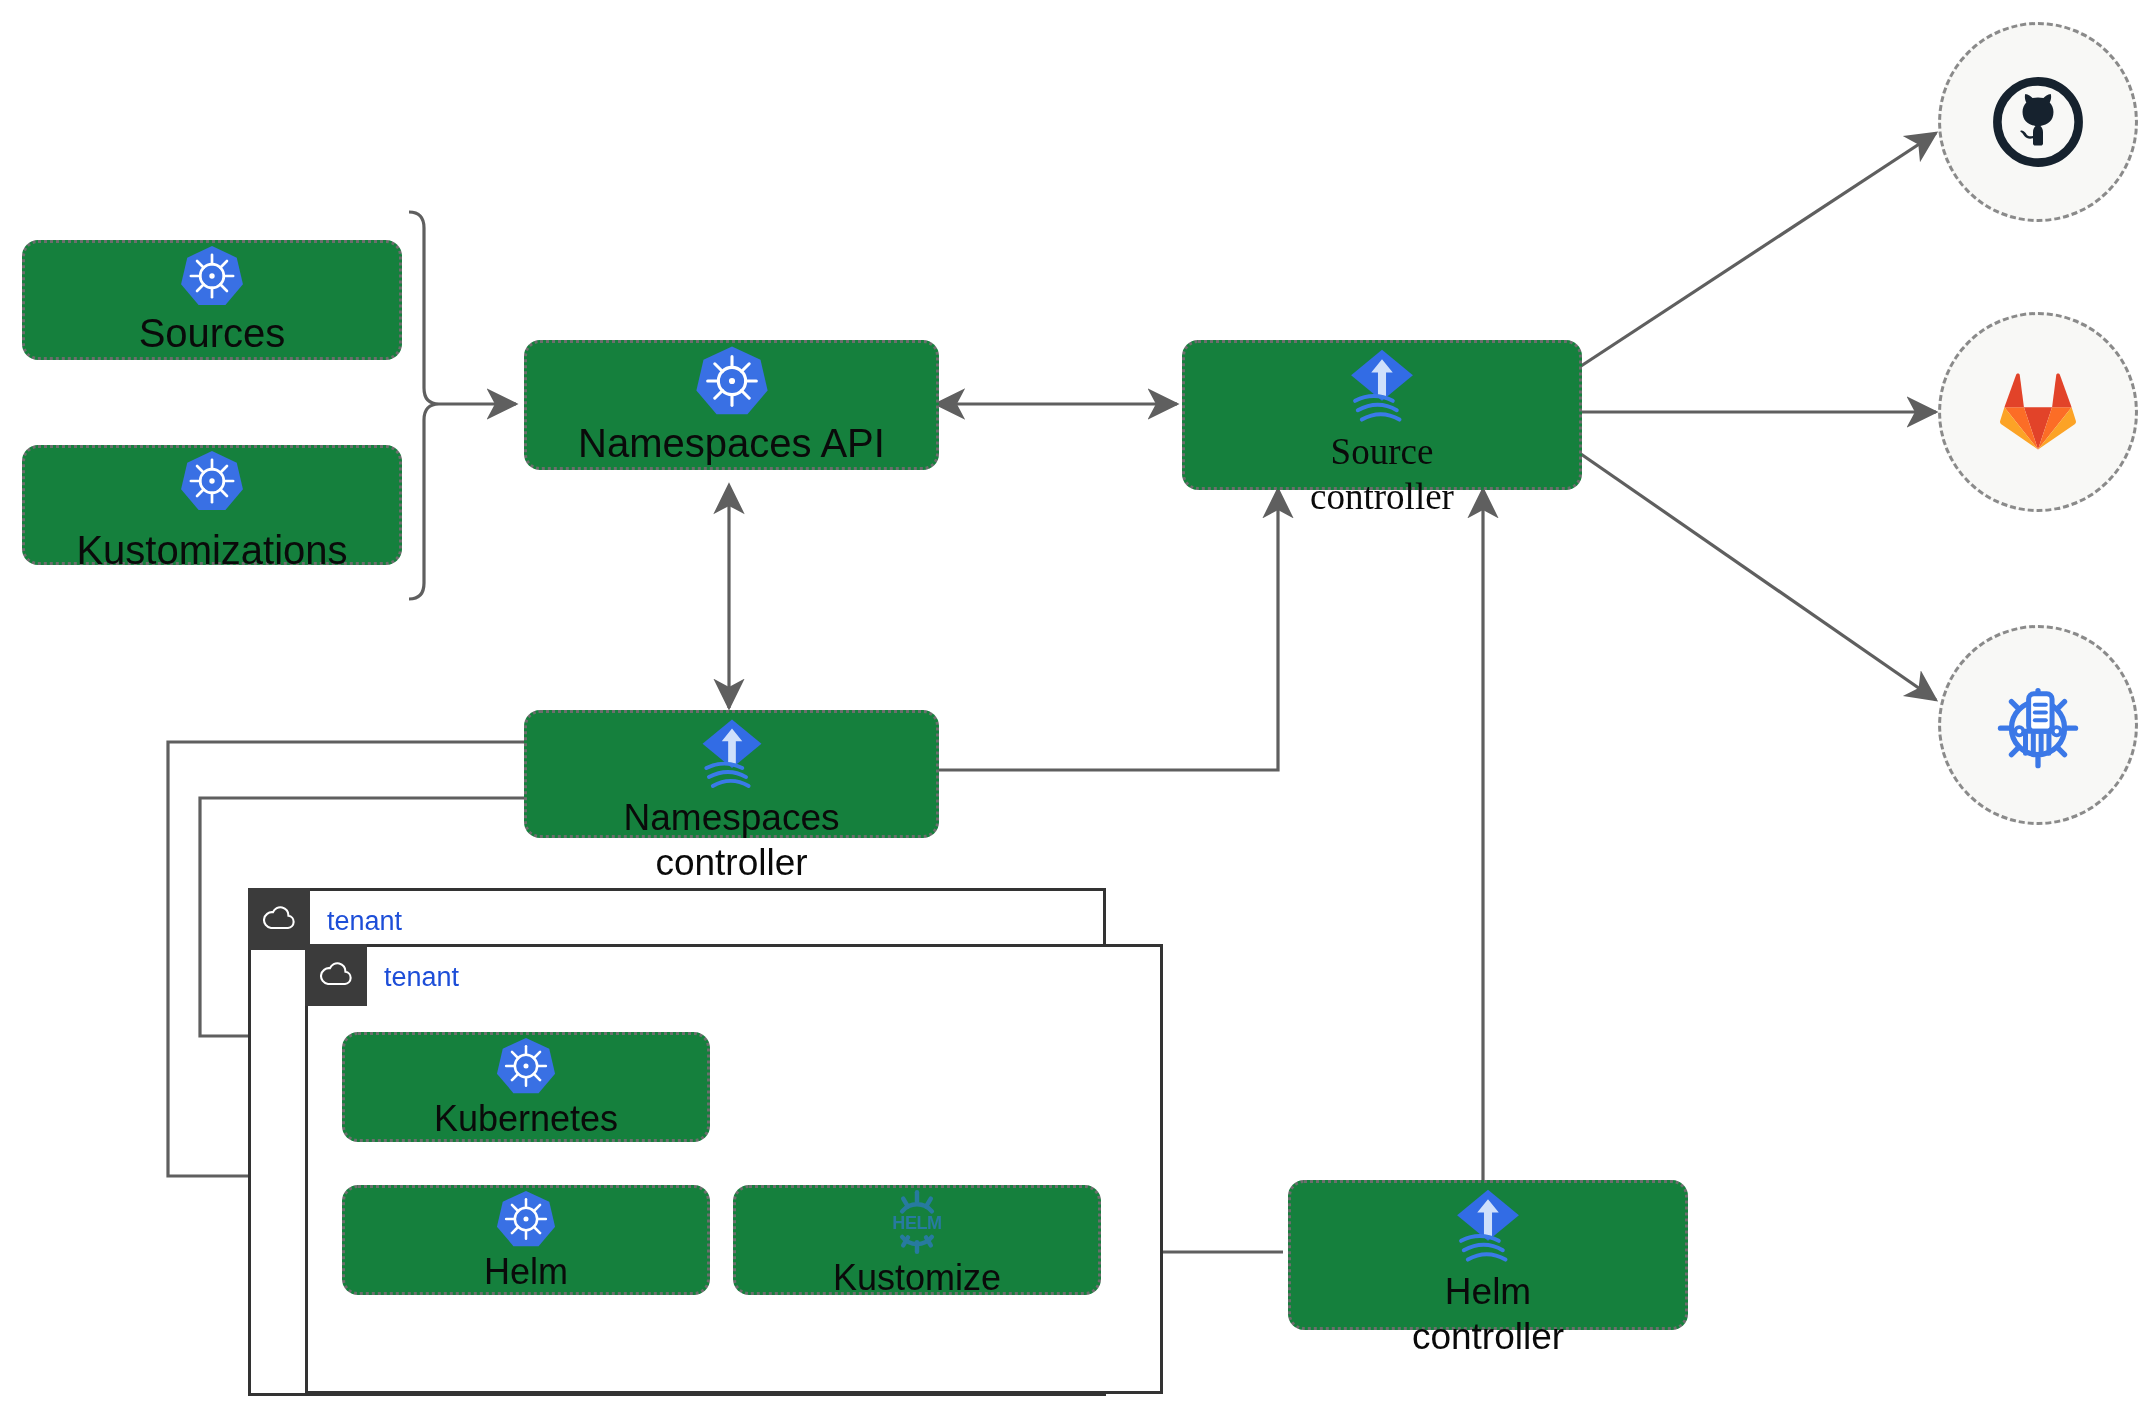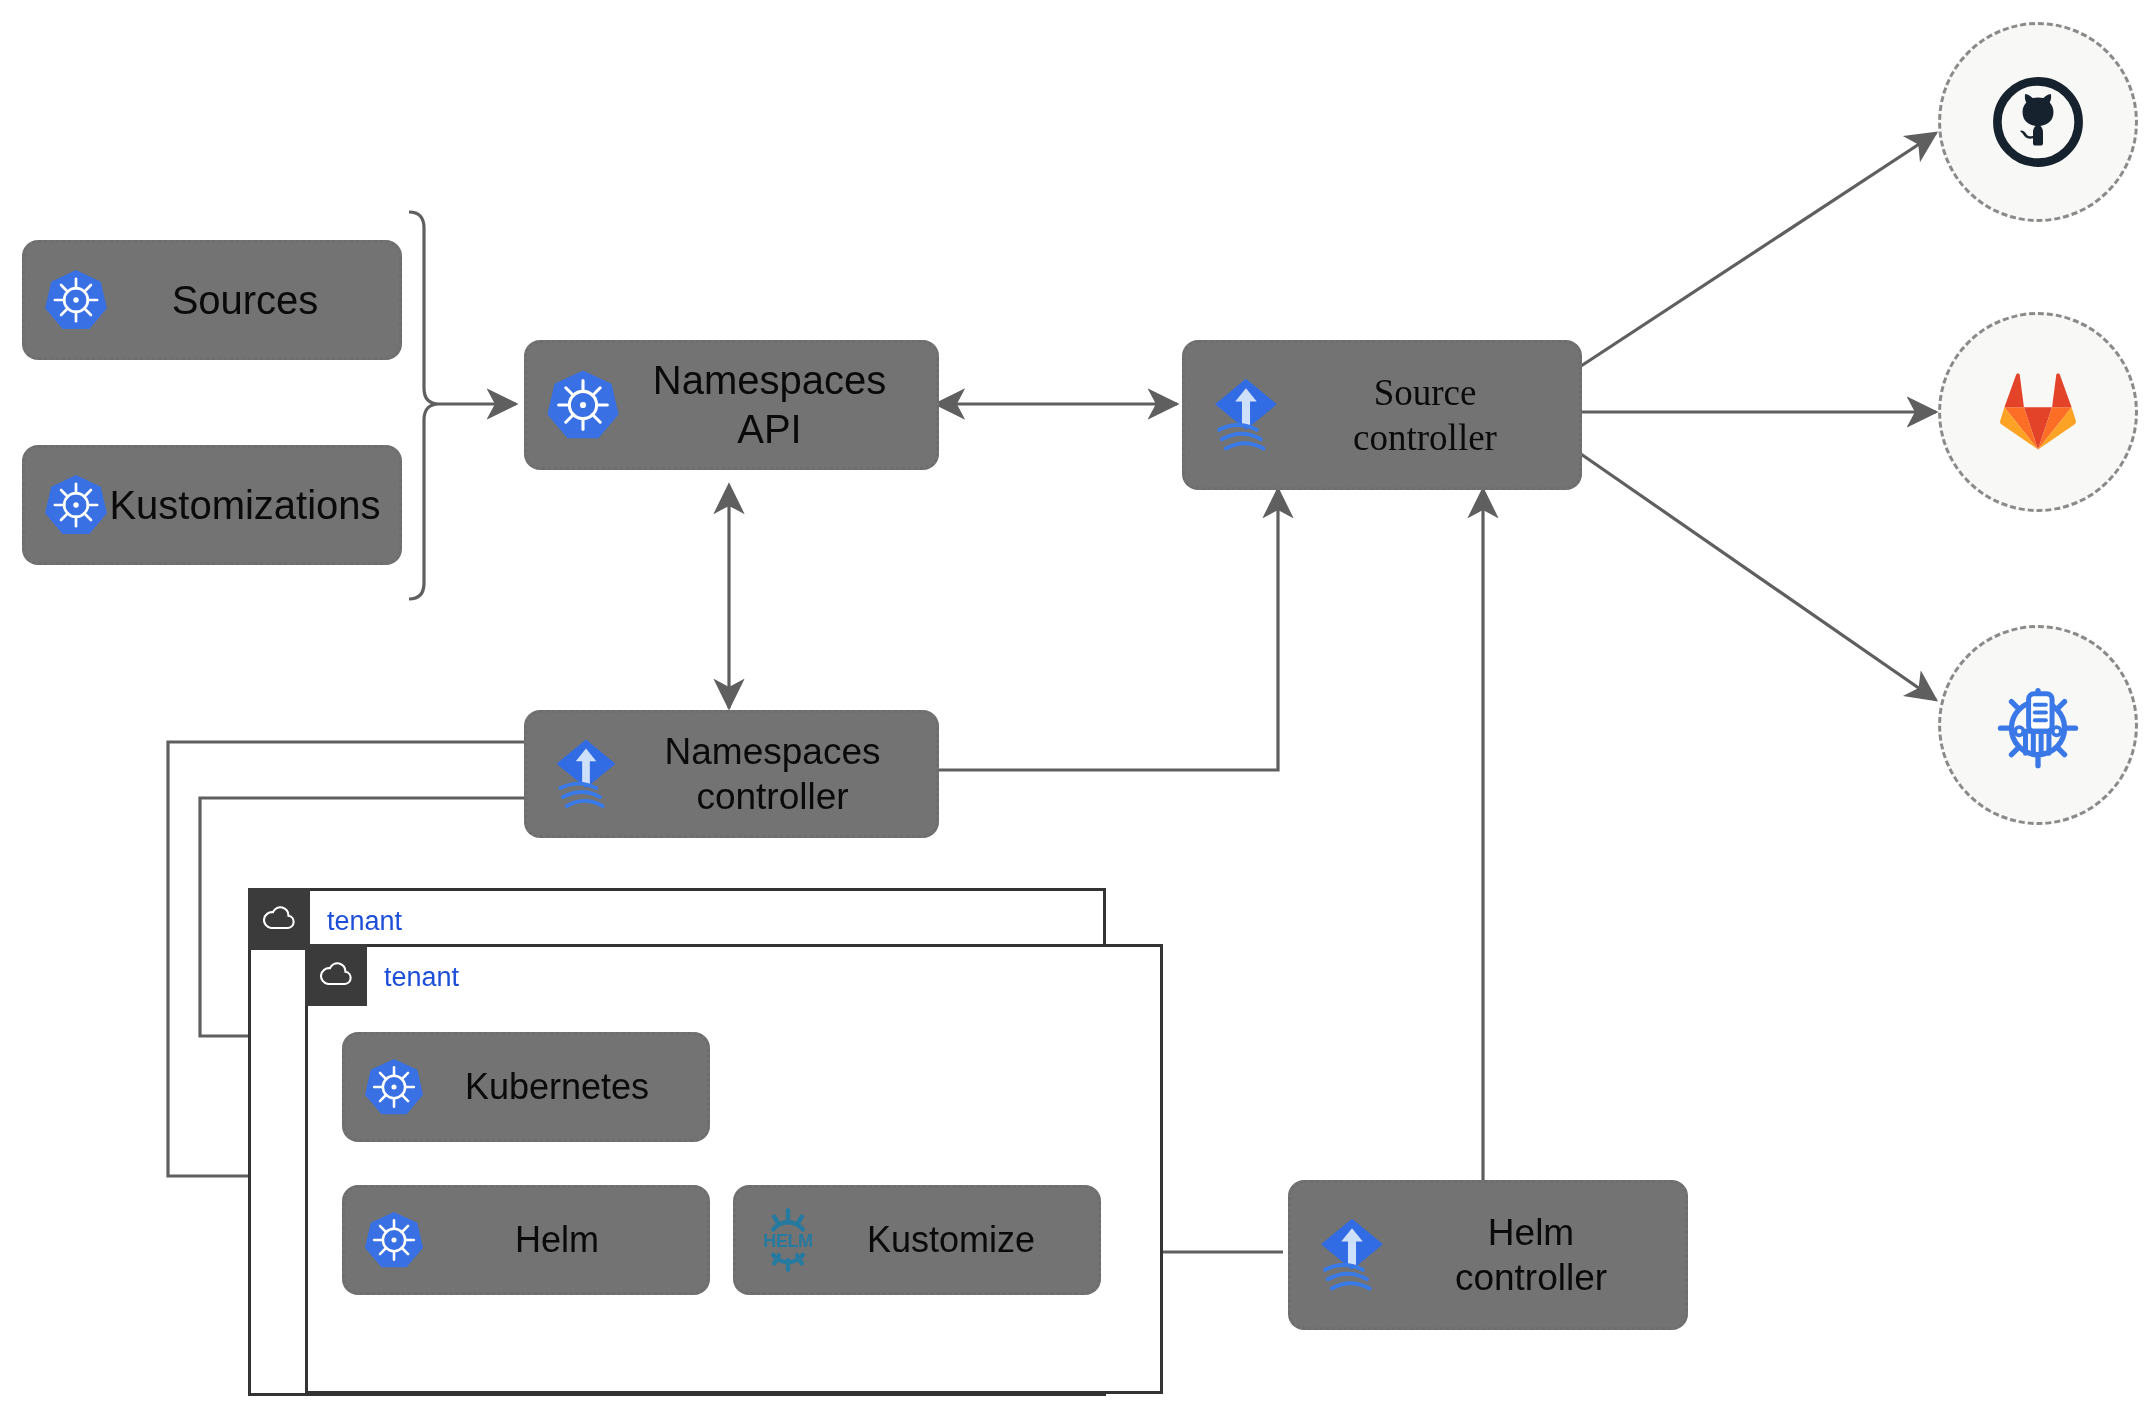--- a/index.html
+++ b/index.html
@@ -24,27 +24,28 @@
     width: 2144px;
     height: 1407px;
   }
   .edge {
     fill: none;
     stroke: #5f5f5f;
     stroke-width: 3.2;
   }
   .node-box {
     position: absolute;
-    background: #737373;
+    background: #15803d;
     border: 3px dotted #6d6d6d;
     border-radius: 16px;
     box-sizing: border-box;
     display: flex;
     align-items: center;
     padding: 0 18px;
+    flex-direction: column;
   }
   .node-box .icon-slot {
     flex: 0 0 auto;
     display: flex;
     align-items: center;
     justify-content: center;
   }
   .node-box .node-label {
     flex: 1 1 auto;
     text-align: center;
@@ -140,21 +141,21 @@
           <path d="M17.5 17.5 L24 24"></path>
             <path d="M40 40 L46.5 46.5"></path>
           <path d="M46.5 17.5 L40 24"></path>
             <path d="M24 40 L17.5 46.5"></path>
         </g>
       </svg>
     </span>
     <span class="node-label f36">Sources</span>
   </div>
 
-  <div class="node-box" style="left:22px; top:445px; width:380px; height:120px;">
+  <div class="node-box" style="left:22px; top:445px; width:380px; height:120px;gap:12px;">
     <span class="icon-slot">
       <svg width="66" height="66" viewBox="0 0 64 64">
         <path d="M32 3 L56 14.2 L62 40 L45 60 L19 60 L2 40 L8 14.2 Z" fill="#3970e4"></path>
         <g fill="none" stroke="#ffffff" stroke-width="2.6" stroke-linecap="round">
           <circle cx="32" cy="32" r="11.5"></circle>
           <circle cx="32" cy="32" r="2.6" fill="#ffffff" stroke="none"></circle>
           <path d="M32 11.5 L32 20.5"></path>
             <path d="M32 43.5 L32 52.5"></path>
           <path d="M11.5 32 L20.5 32"></path>
             <path d="M43.5 32 L52.5 32"></path>

